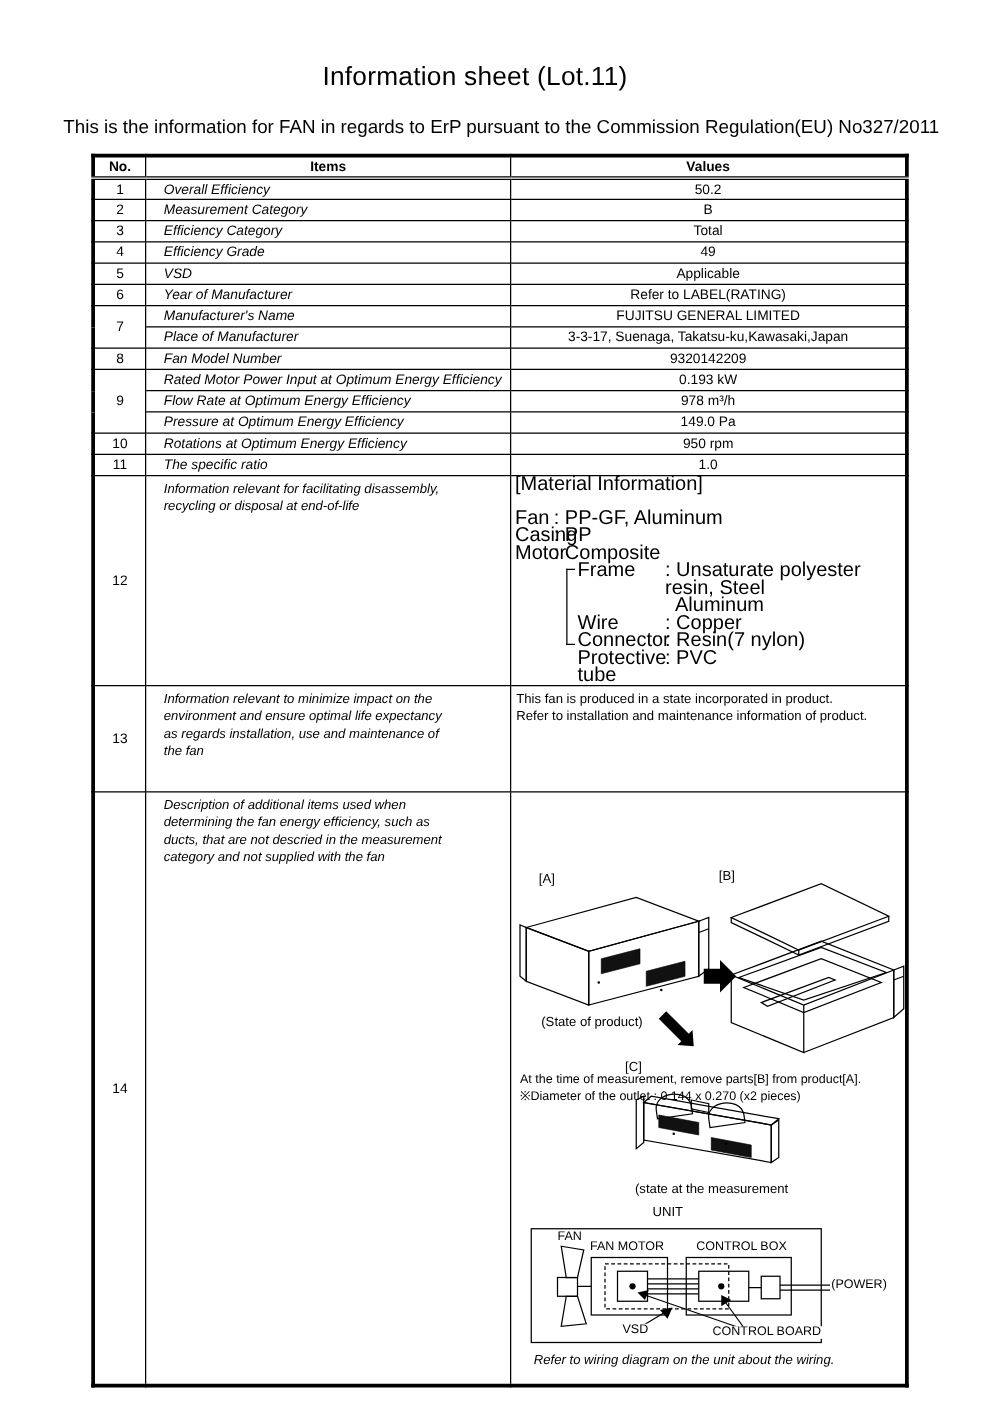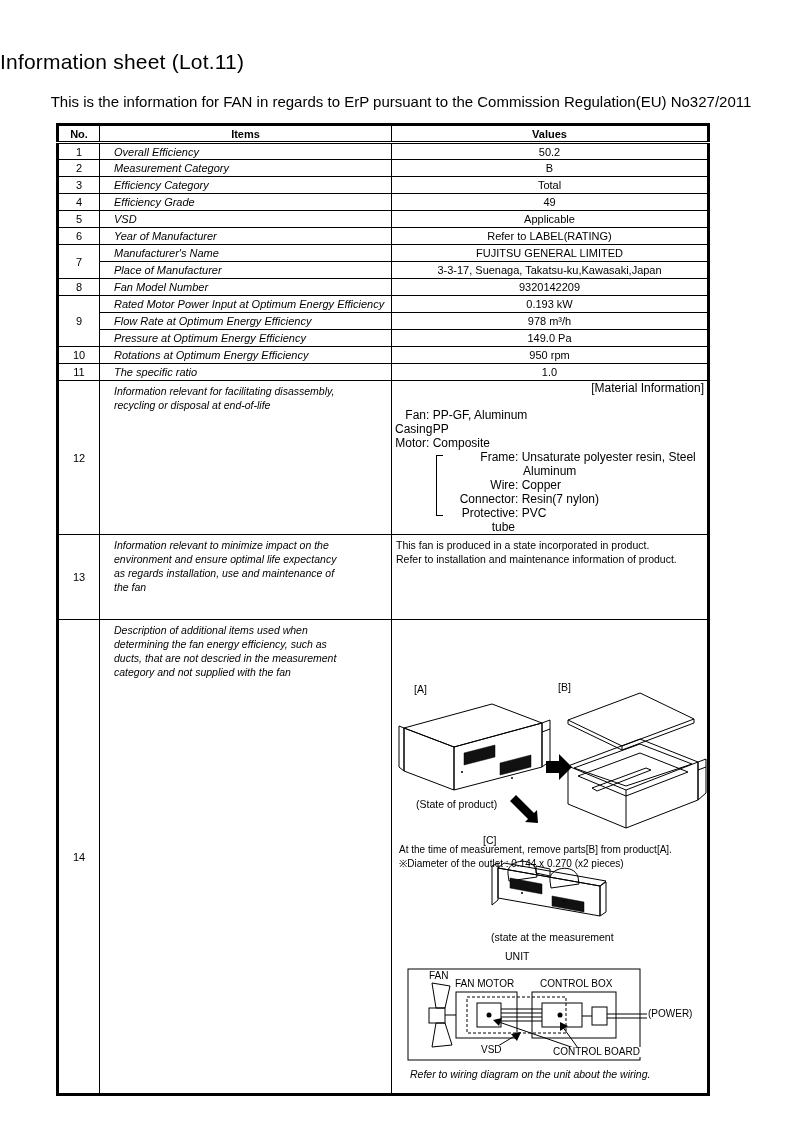--- a/index.html
+++ b/index.html
@@ -1,33 +1,33 @@
 <!DOCTYPE html>
 <html><head>
 <meta charset="utf-8">
 <style>
   html,body{margin:0;padding:0;background:#fff;}
   .page{position:relative;width:802px;height:1134px;background:#fff;color:#000;
         font-family:"Liberation Sans",sans-serif;overflow:hidden;}
-  .doc-title{position:absolute;top:50px;left:0;width:760px;
+  .doc-title{position:absolute;top:50px;left:0;width:760px;text-align:center;
         font-size:21px;letter-spacing:.2px;}
   .doc-subtitle{position:absolute;top:93px;left:0;width:802px;text-align:center;font-size:15px;}
-  table.sheet{position:absolute;left:56px;top:123px;width:651px;border-collapse:collapse;
+  table.sheet{position:absolute;left:73px;top:123px;width:651px;border-collapse:collapse;
         table-layout:fixed;font-size:11px;border:3px solid #000;}
   .sheet th,.sheet td{border:1px solid #000;padding:0 3px;vertical-align:middle;}
   .sheet thead th{font-weight:bold;text-align:center;height:15px;border-bottom:3px double #000;}
   .col-no{width:42px;} .col-items{width:292px;} .col-values{width:317px;}
   tr.rs{height:17px;}
   td.no{text-align:center;}
   td.item{text-align:left;padding-left:14px;font-style:italic;}
   td.val{text-align:center;}
   td.top{vertical-align:top;padding-top:3px;font-size:10.5px;line-height:14px;}
   .pre{white-space:pre-line;}
   
-  .matcell{vertical-align:top;padding:3px 4px;font-size:12px;line-height:14px;text-align:right;margin-left:20px;}
+  .matcell{vertical-align:top;padding:3px 4px;font-size:16px;line-height:14px;text-align:left;margin-left:20px;}
   .mat-block{margin-top:13px;}
   .mat-row{display:flex;}
   .mat-label{width:31px;flex:0 0 31px;}
   .detail{position:relative;margin-left:50px;}
   .bracket{position:absolute;left:-9px;top:5px;height:59px;width:6px;
         border-left:1.4px solid #000;border-top:1.4px solid #000;border-bottom:1.4px solid #000;}
   .d-row{display:flex;}
   .d-label{width:70px;flex:0 0 70px;}
   .d-cont{padding-left:78px;}
   

